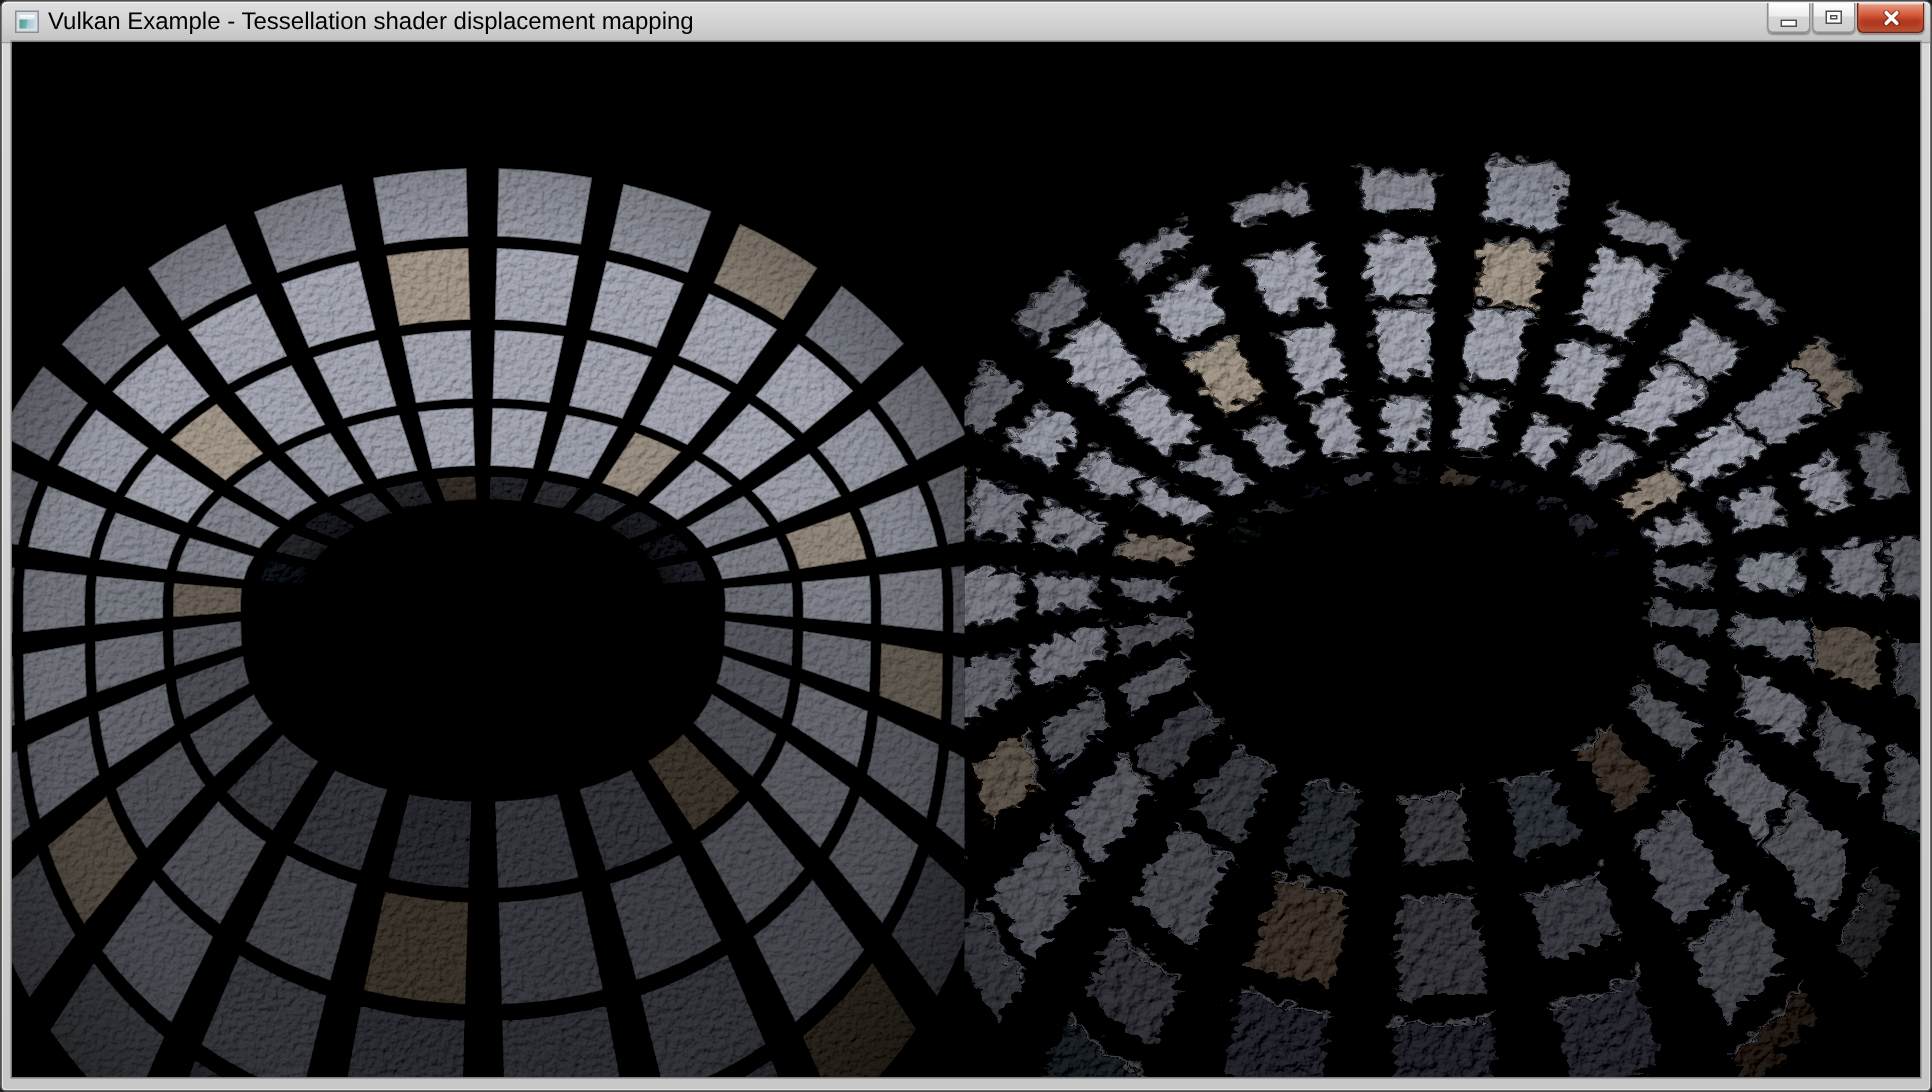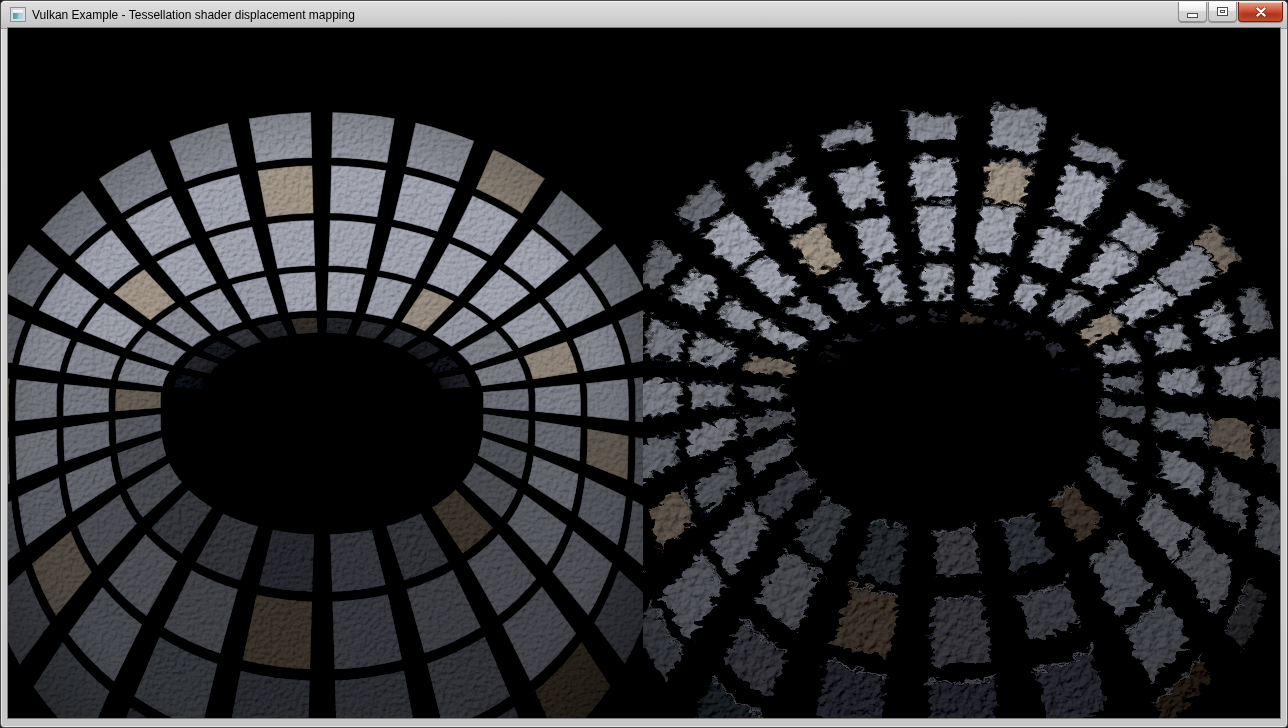--- a/index.html
+++ b/index.html
@@ -12,21 +12,21 @@
   }
   .titlebar{
     position:absolute;left:0;top:0;right:0;height:27px;
     background:linear-gradient(#e0e0e0,#d2d2d2 55%,#c2c2c2);
     border-bottom:1px solid #9a9a9a;border-radius:4px 4px 0 0;
     box-shadow:inset 0 1px 0 #f4f4f4;
   }
   .app-icon{position:absolute;left:9px;top:6px;width:16px;height:15px;border:1px solid #86909a;background:#d8dde1;box-sizing:border-box;}
   .app-icon-top{position:absolute;left:2px;top:2px;right:2px;height:3px;background:linear-gradient(#fdfefe,#dfe7ec);}
   .app-icon-body{position:absolute;left:2px;right:2px;top:5px;bottom:2px;background:linear-gradient(100deg,#4e9a94,#6fb4ab 45%,#a8cbd8 55%,#bfd8e4);}
-  .title{position:absolute;left:31px;top:7px;font-size:12px;line-height:14px;color:#000;white-space:nowrap;}
+  .title{position:absolute;left:31px;top:7px;font-size:16px;line-height:14px;color:#000;white-space:nowrap;}
   .controls{position:absolute;top:1px;right:4px;display:flex;align-items:flex-start;}
   .wbtn{
     width:29px;height:20px;margin-left:1px;padding:0;cursor:default;
     border:1px solid #8e8e8e;border-top:none;border-radius:0 0 4px 4px;
     background:linear-gradient(#ffffff,#ececec 45%,#d6d6d6 50%,#cecece);
     box-shadow:inset 0 1px 0 #fdfdfd,0 1px 1px rgba(0,0,0,0.3);
     display:flex;align-items:center;justify-content:center;
   }
   .wbtn.close{
     width:45px;border-color:#6e2213;

